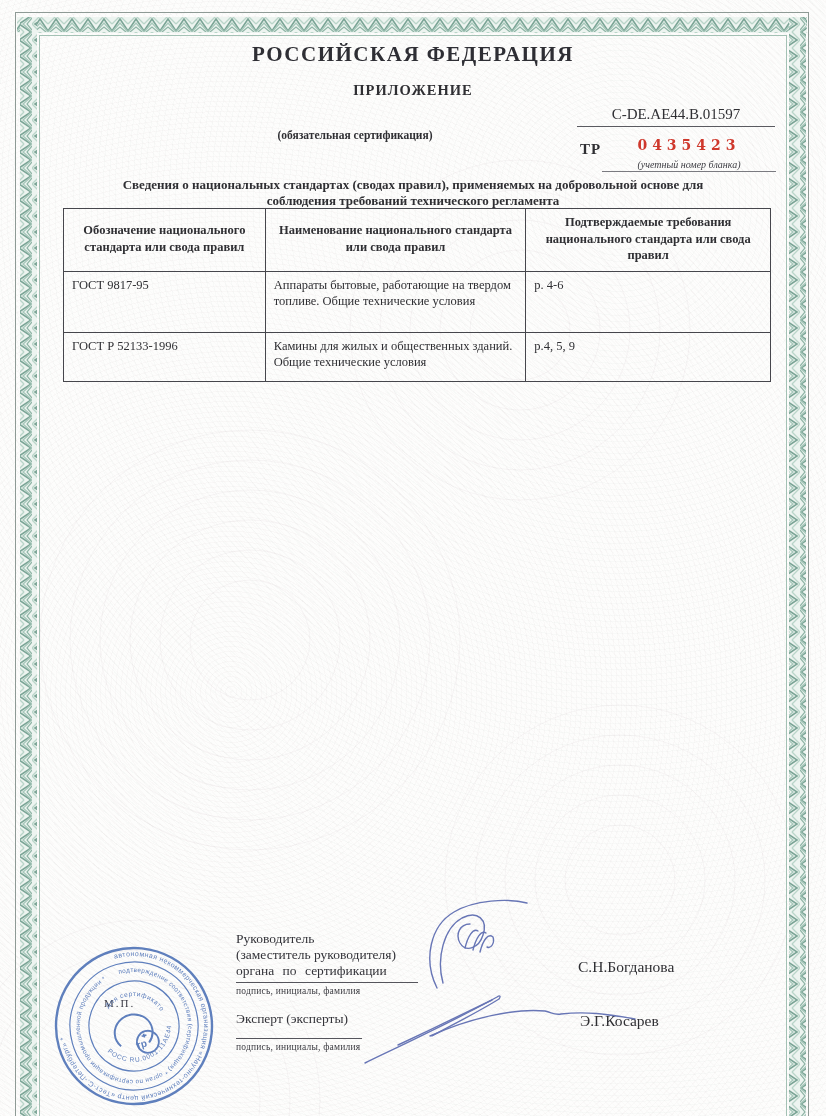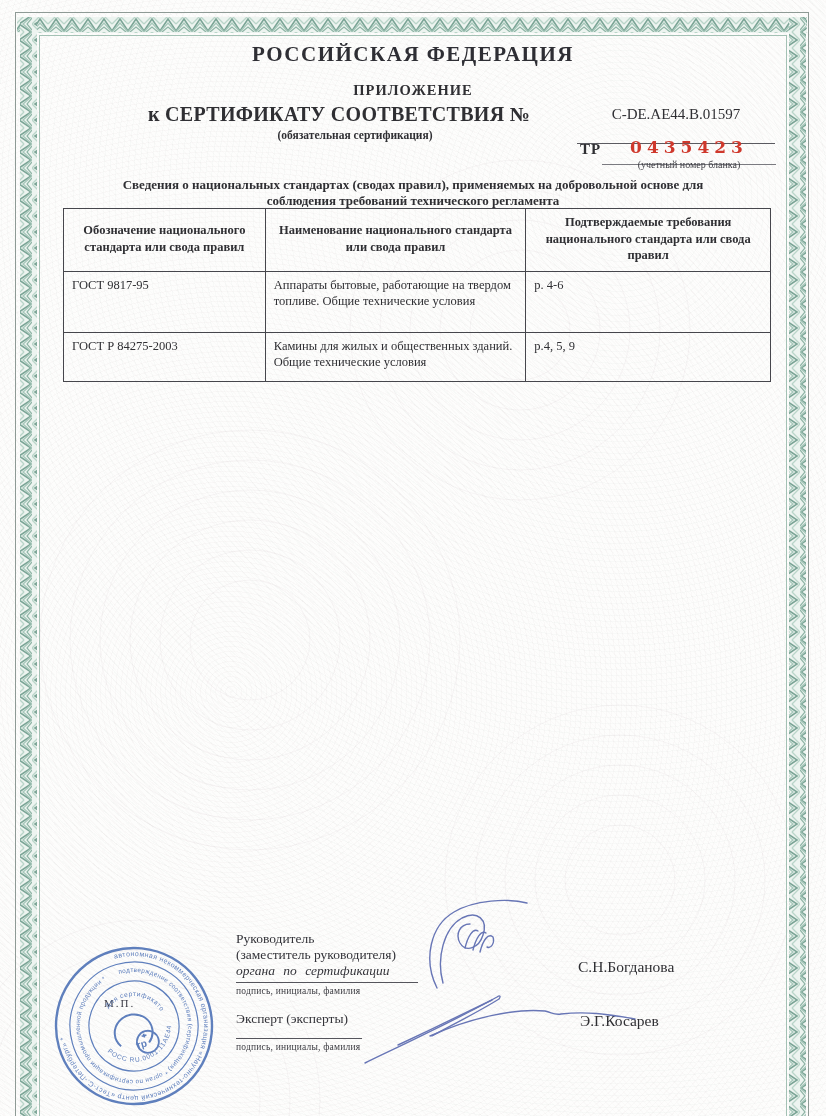--- a/index.html
+++ b/index.html
@@ -14,39 +14,39 @@
     color:#2f2f33;
   }
   .layer{position:absolute;left:0;top:0;}
   .abs{position:absolute;}
   .center{text-align:center;}
   
   .doc-title{left:0;right:0;top:42px;font-size:21px;font-weight:bold;letter-spacing:1.5px;color:#2e2e34;}
   .doc-subtitle{left:0;right:0;top:82px;font-size:14.5px;font-weight:bold;letter-spacing:1px;}
   .cert-heading{left:148px;top:103px;font-size:20px;font-weight:bold;letter-spacing:.3px;white-space:nowrap;}
   .cert-number{left:577px;top:106px;width:198px;text-align:center;font-size:15px;
-               border-bottom:1.4px solid #5a5a60;padding-bottom:20px;}
+               border-bottom:1.4px solid #5a5a60;padding-bottom:3px;}
   .oblig-note{left:230px;top:129px;width:250px;text-align:center;font-size:11.5px;font-weight:bold;}
   .tr-label{left:580px;top:141px;font-size:15px;font-weight:bold;letter-spacing:1px;}
-  .tr-number{left:602px;top:137px;width:174px;text-align:center;font-size:17px;font-weight:600;
-             letter-spacing:5px;color:#cf382c;border-bottom:1.2px solid #7a7a80;padding-bottom:7px;
+  .tr-number{left:602px;top:137px;width:174px;text-align:center;font-size:14px;font-weight:600;
+             letter-spacing:5px;color:#cf382c;border-bottom:1.2px solid #7a7a80;padding-bottom:18px;
              font-family:"DejaVu Serif",serif;}
-  .uchet-note{left:602px;top:159px;width:174px;text-align:center;font-size:10px;color:#3c3c42;}
+  .uchet-note{left:602px;top:159px;width:174px;text-align:center;font-size:10px;color:#3c3c42;font-style:italic;}
   .intro{left:93px;top:177px;width:640px;text-align:center;font-size:13px;font-weight:bold;line-height:1.2;}
   
   table.std{position:absolute;left:63px;top:208px;width:708px;border-collapse:collapse;
             border:1.5px solid #46464c;font-size:12.5px;line-height:1.32;}
   table.std th,table.std td{border:1.3px solid #46464c;vertical-align:top;}
   table.std th{font-weight:bold;text-align:center;padding:5px 6px 7px;height:44px;vertical-align:middle;}
   table.std td{padding:5px 8px;}
   .r1 td{height:50px;}
   .r2 td{height:38px;}
   
   .sig-role{left:236px;top:931px;font-size:13.5px;line-height:1.18;color:#34343a;}
-  .sig-role .uline{display:inline-block;border-bottom:1.2px solid #55555c;padding-bottom:3px;min-width:182px;word-spacing:5px;font-style:italic;}
+  .sig-role .uline{display:inline-block;border-bottom:1.2px solid #55555c;padding-bottom:3px;min-width:182px;word-spacing:5px;}
   .sig-caption{font-size:9.5px;margin-top:3px;color:#3c3c42;letter-spacing:.2px;}
   .sig-role2{left:236px;top:1011px;font-size:13.5px;line-height:1.18;color:#34343a;}
   .sig-role2 .uline{display:inline-block;border-bottom:1.2px solid #55555c;padding-bottom:11px;min-width:126px;}
   .name1{left:578px;top:958px;font-size:15.5px;}
   .name2{left:580px;top:1012px;font-size:15.5px;}
   .mp-mark{left:104px;top:997px;font-size:11px;letter-spacing:2px;color:#3a3a44;z-index:3;}
   .stamp-svg{left:52px;top:944px;z-index:4;transform:rotate(-16deg);opacity:.88;}
   .sig-svg{left:340px;top:878px;z-index:4;}
 </style>
 </head>
@@ -105,21 +105,20 @@
 
     <rect x="17" y="17" width="790" height="16" fill="url(#chevH)"></rect>
     <rect x="20" y="17" width="17" height="1099" fill="url(#chevVL)"></rect>
     <rect x="789" y="17" width="17" height="1099" fill="url(#chevVR)"></rect>
 
     <rect x="39.5" y="35.5" width="747" height="1200" fill="none" stroke="#a3c1b4" stroke-width="1"></rect>
   </svg>
 
   <div class="abs center doc-title">РОССИЙСКАЯ ФЕДЕРАЦИЯ</div>
   <div class="abs center doc-subtitle">ПРИЛОЖЕНИЕ</div>
-  <div class="abs cert-heading">к СЕРТИФИКАТУ СООТВЕТСТВИЯ  №</div>
   <div class="abs cert-number">C-DE.AE44.B.01597</div>
   <div class="abs oblig-note">(обязательная сертификация)</div>
   <div class="abs tr-label">ТР</div>
   <div class="abs tr-number">0435423</div>
   <div class="abs uchet-note">(учетный номер бланка)</div>
 
   <div class="abs intro">Сведения о национальных стандартах (сводах правил), применяемых на добровольной основе для соблюдения требований технического регламента</div>
 
   <table class="std">
     <colgroup>
@@ -134,21 +133,21 @@
         <th>Подтверждаемые требования национального стандарта или свода правил</th>
       </tr>
     </thead>
     <tbody>
       <tr class="r1">
         <td>ГОСТ 9817-95</td>
         <td>Аппараты бытовые, работающие на твердом топливе. Общие технические условия</td>
         <td>р. 4-6</td>
       </tr>
       <tr class="r2">
-        <td>ГОСТ Р 84275-2003</td>
+        <td>ГОСТ Р 52133-1996</td>
         <td>Камины для жилых и общественных зданий. Общие технические условия</td>
         <td>р.4, 5, 9</td>
       </tr>
     </tbody>
   </table>
 
   <div class="abs sig-role">
     <div>Руководитель</div>
     <div>(заместитель руководителя)</div>
     <div class="uline">органа по сертификации</div>

